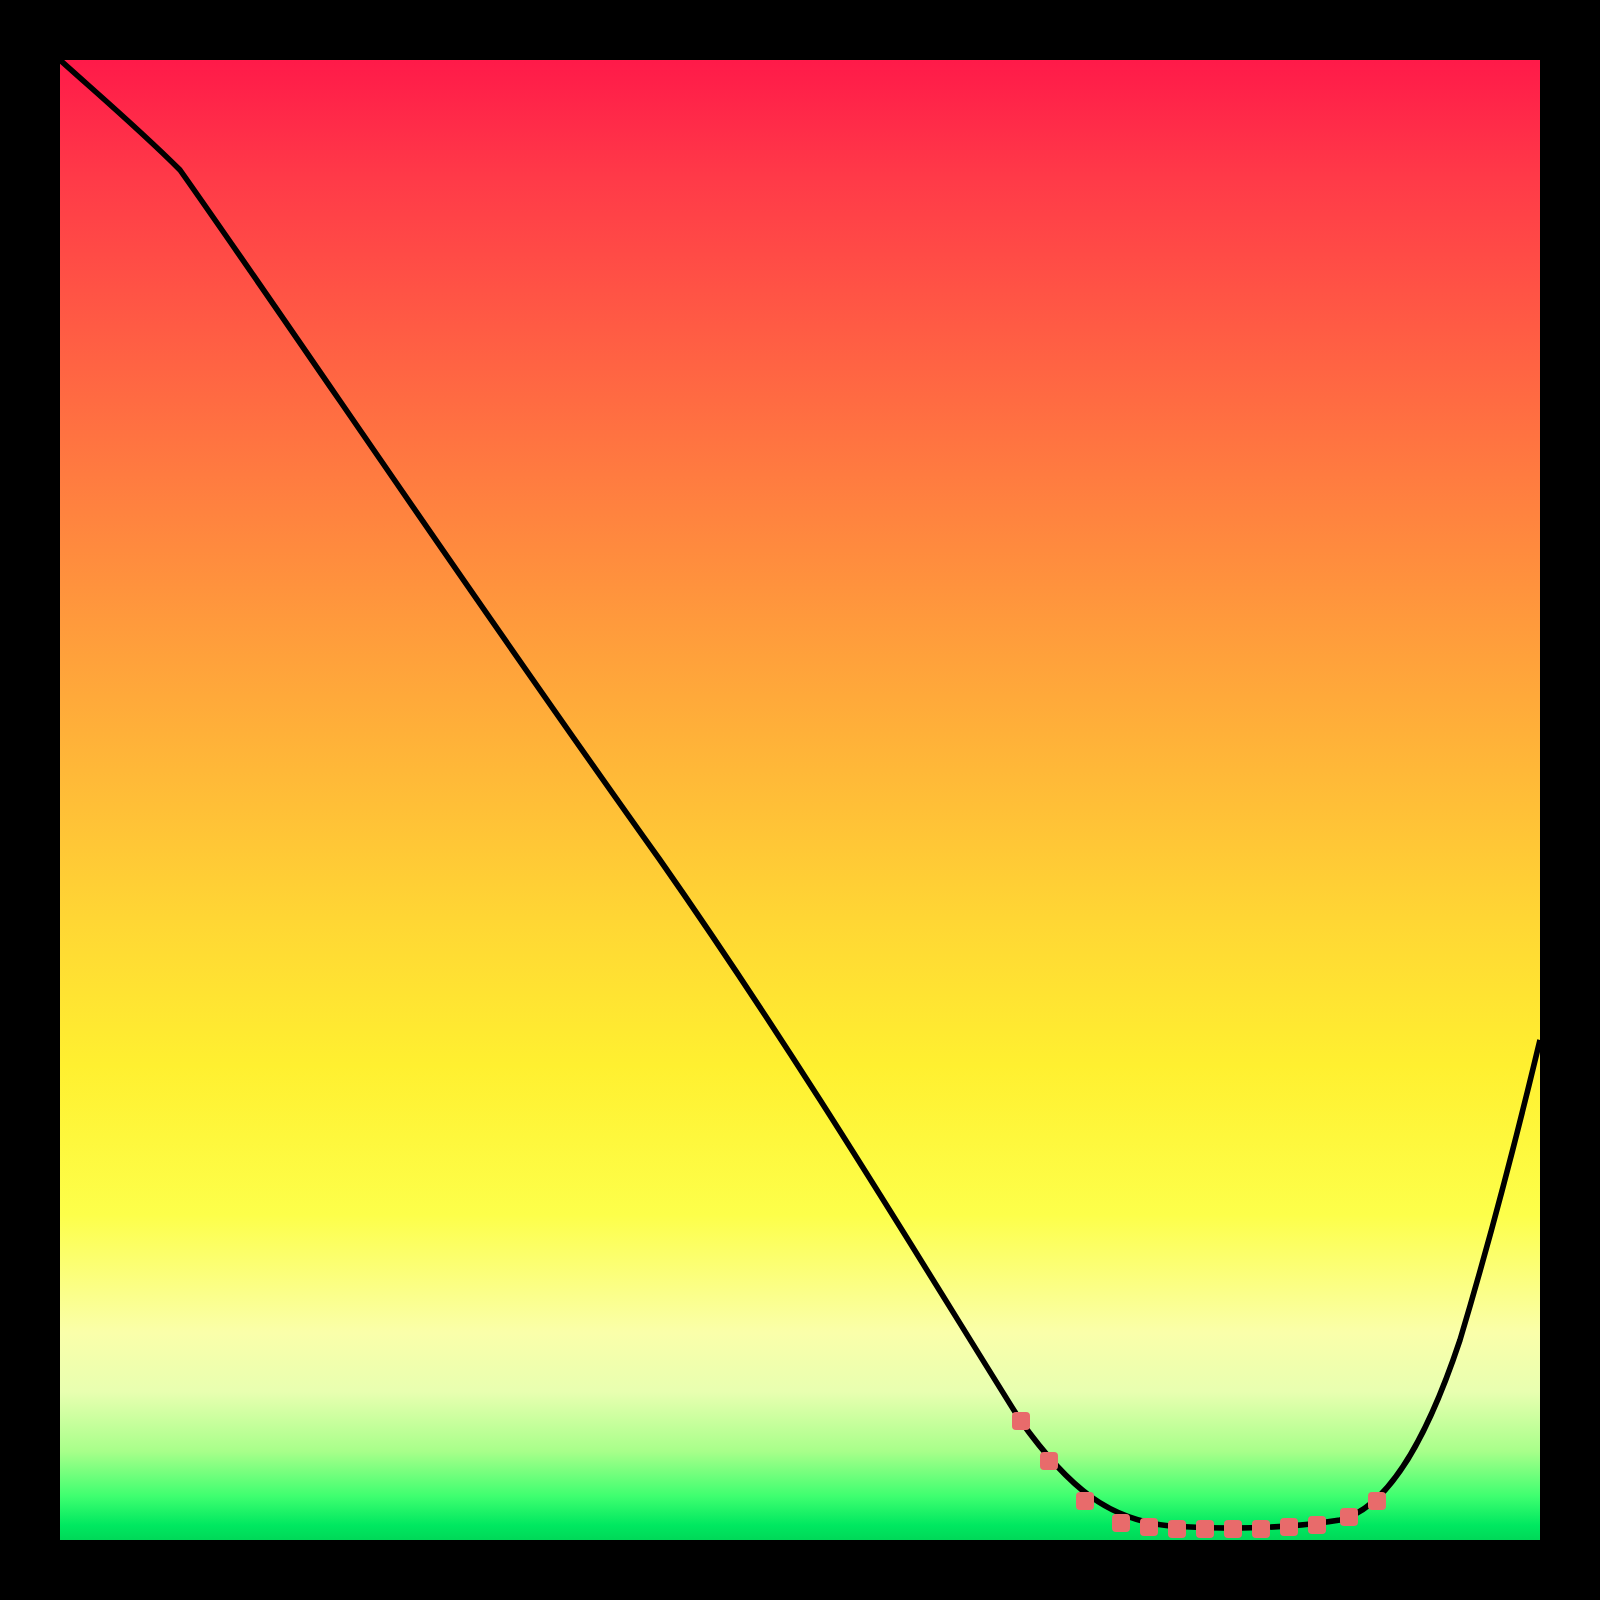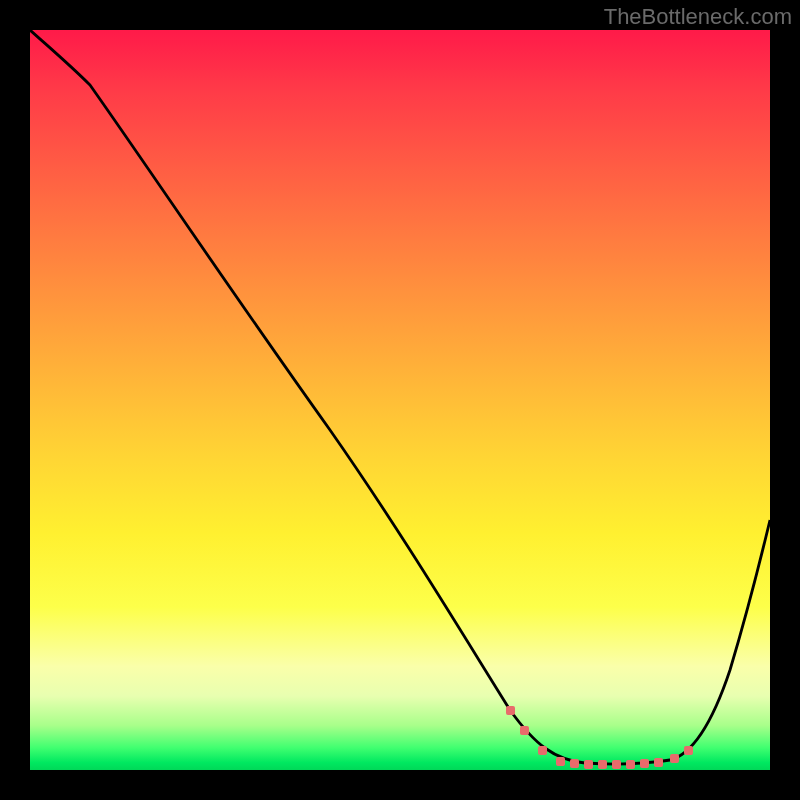--- a/index.html
+++ b/index.html
@@ -94,14 +94,13 @@
         <rect x="568" y="730" width="9" height="9" rx="2" fill="#e86b6b"></rect>
         <rect x="582" y="730" width="9" height="9" rx="2" fill="#e86b6b"></rect>
         <rect x="596" y="730" width="9" height="9" rx="2" fill="#e86b6b"></rect>
         <rect x="610" y="729" width="9" height="9" rx="2" fill="#e86b6b"></rect>
         <rect x="624" y="728" width="9" height="9" rx="2" fill="#e86b6b"></rect>
         <rect x="640" y="724" width="9" height="9" rx="2" fill="#e86b6b"></rect>
         <rect x="654" y="716" width="9" height="9" rx="2" fill="#e86b6b"></rect>
       </g>
     </svg>
   </div>
-  <div class="watermark">TheBottleneck.com</div>
 </div>
 
 </body></html>

